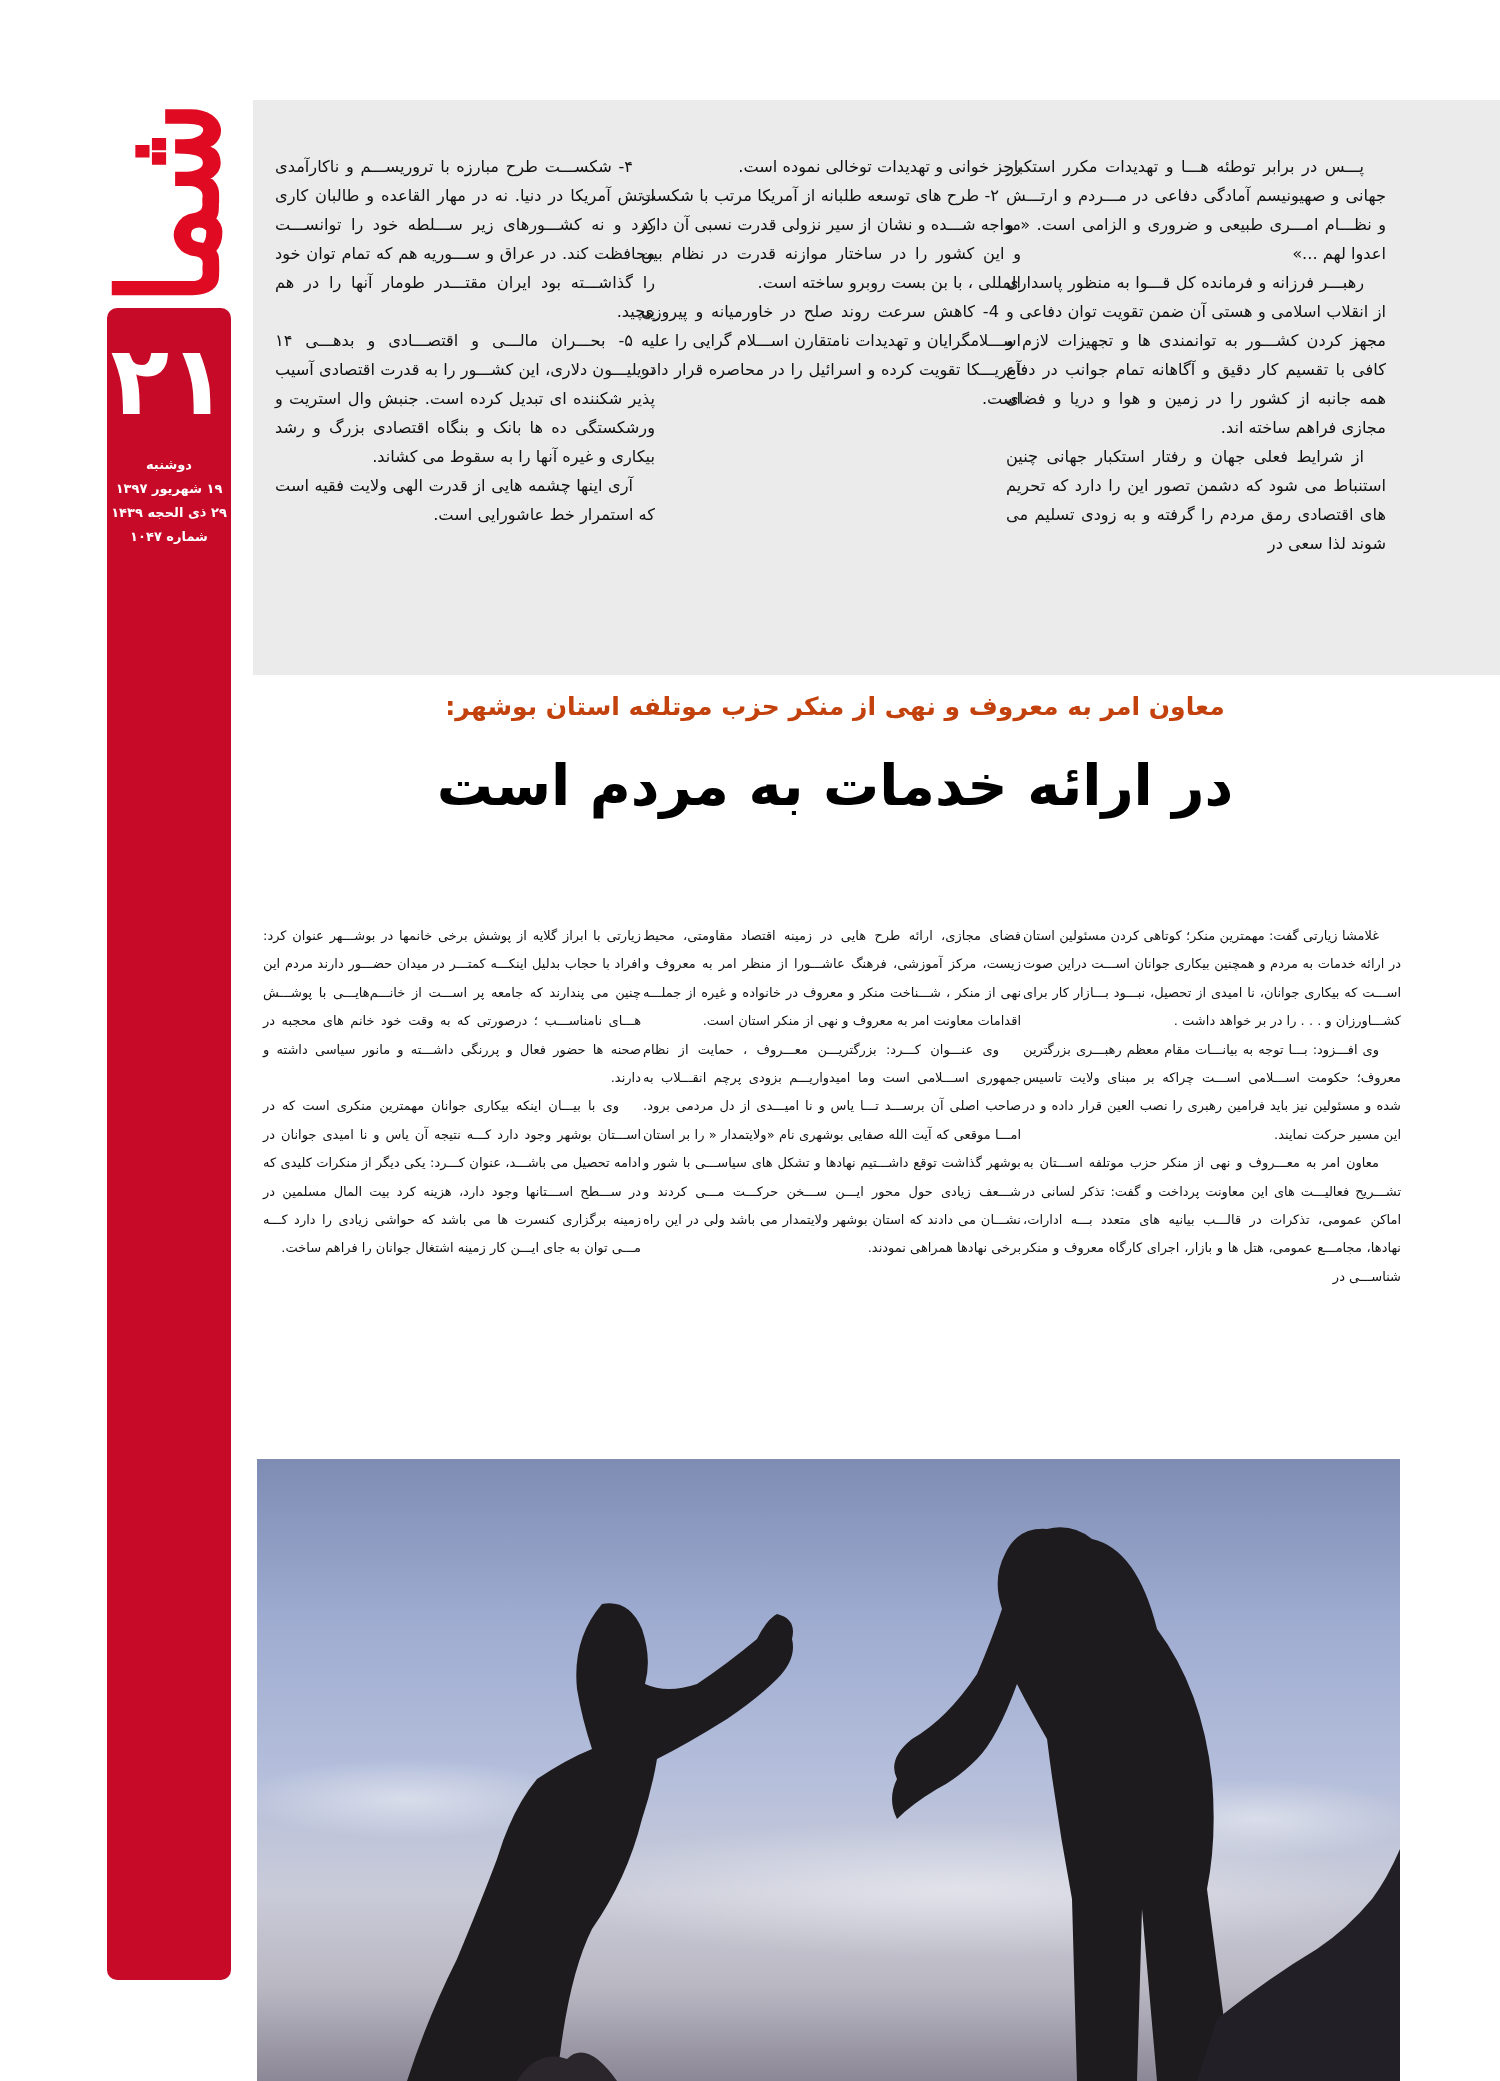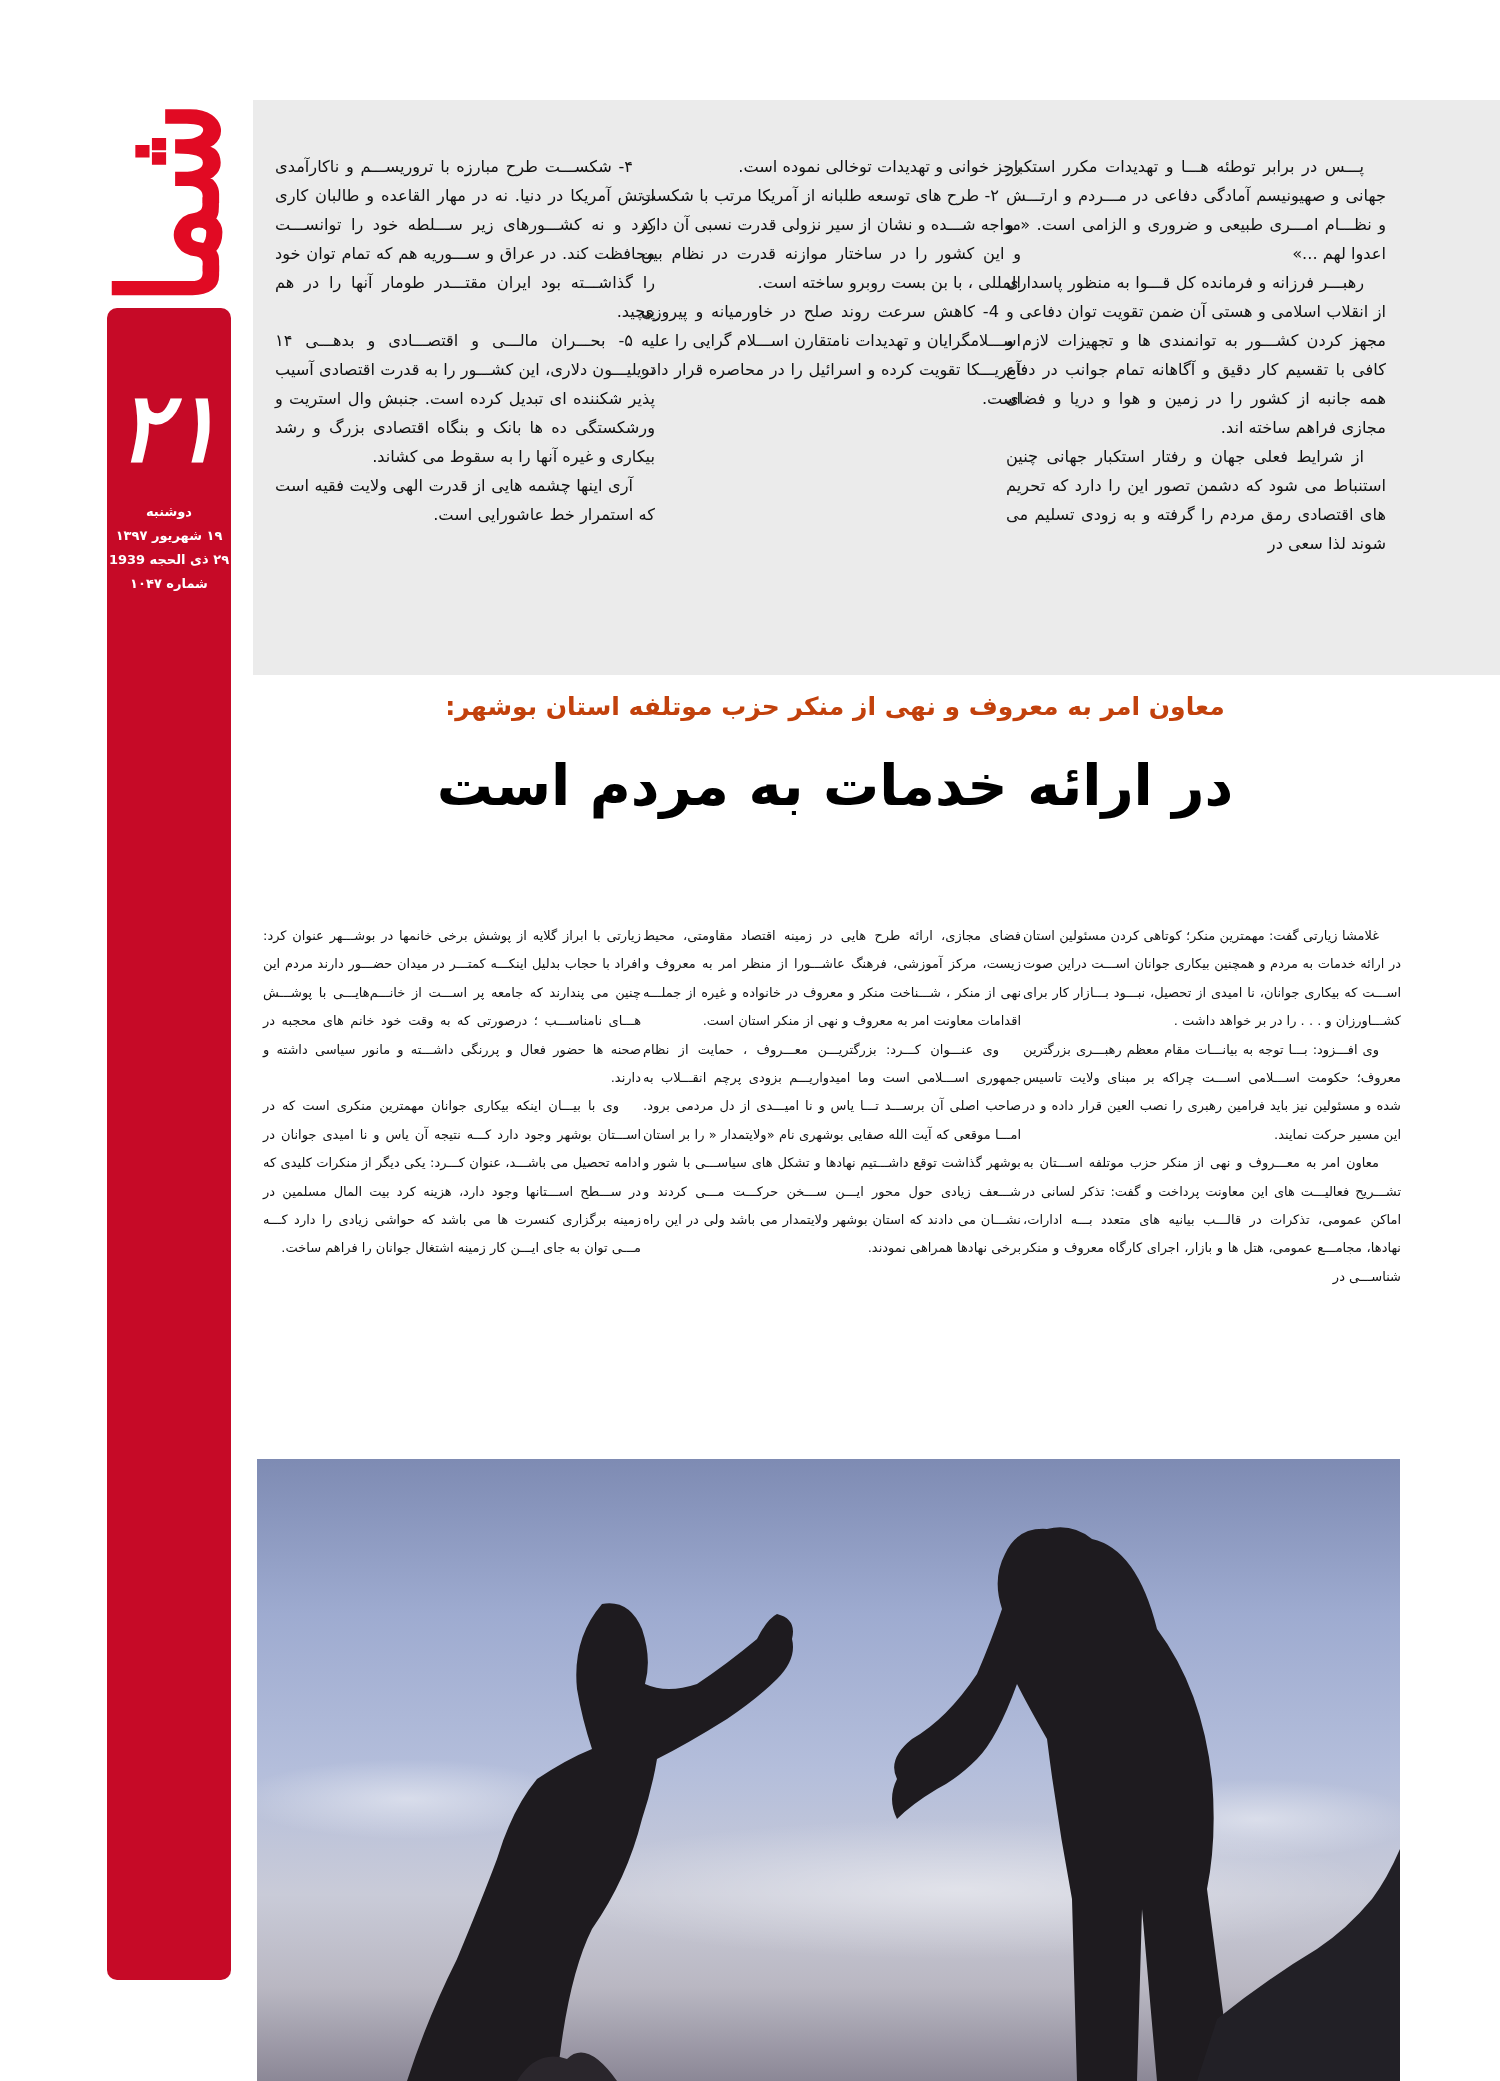--- a/index.html
+++ b/index.html
@@ -18,23 +18,22 @@
   }
 
   
   .sidebar {
     position: absolute; left: 107px; top: 308px; width: 124px; height: 1672px;
     background: #c60a27; border-radius: 10px;
     color: #fff; text-align: center;
   }
   .page-number {
     font-family: "DejaVu Sans", sans-serif; font-weight: bold;
-    font-size: 96px; line-height: 1; margin-top: 72px; letter-spacing: 4px;
+    font-size: 96px; line-height: 1; margin-top: 25px; letter-spacing: 4px;
     direction: rtl;
-    font-style: italic;
   }
   .date-block { margin-top: 24px; direction: rtl; }
   .date-line { font-size: 13px; font-weight: bold; line-height: 24px; }
 
   
   .gray-box {
     position: absolute; left: 253px; top: 100px; width: 1247px; height: 575px;
     background: #ebebeb;
   }
   .gb-col {
@@ -85,21 +84,21 @@
 
 <div class="logo">
   <span class="logo-text">شما</span>
 </div>
 
 <div class="sidebar">
   <div class="page-number">۲۱</div>
   <div class="date-block">
     <div class="date-line">دوشنبه</div>
     <div class="date-line">۱۹ شهریور ۱۳۹۷</div>
-    <div class="date-line">۲۹ ذی الحجه 1939</div>
+    <div class="date-line">۲۹ ذی الحجه ۱۴۳۹</div>
     <div class="date-line">شماره ۱۰۴۷</div>
   </div>
 </div>
 
 <div class="gray-box">
   <div class="gb-col c1">
     <p>پـــس در برابر توطئه هـــا و تهدیدات مکرر استکبار جهانی و صهیونیسم آمادگی دفاعی در مـــردم و ارتـــش و نظـــام امـــری طبیعی و ضروری و الزامی است. « و اعدوا لهم ...»</p>
     <p>رهبـــر فرزانه و فرمانده کل قـــوا به منظور پاسداری از انقلاب اسلامی و هستی آن ضمن تقویت توان دفاعی و مجهز کردن کشـــور به توانمندی ها و تجهیزات لازم و کافی با تقسیم کار دقیق و آگاهانه تمام جوانب در دفاع همه جانبه از کشور را در زمین و هوا و دریا و فضای مجازی فراهم ساخته اند.</p>
     <p>از شرایط فعلی جهان و رفتار استکبار جهانی چنین استنباط می شود که دشمن تصور این را دارد که تحریم های اقتصادی رمق مردم را گرفته و به زودی تسلیم می شوند لذا سعی در</p>
   </div>

